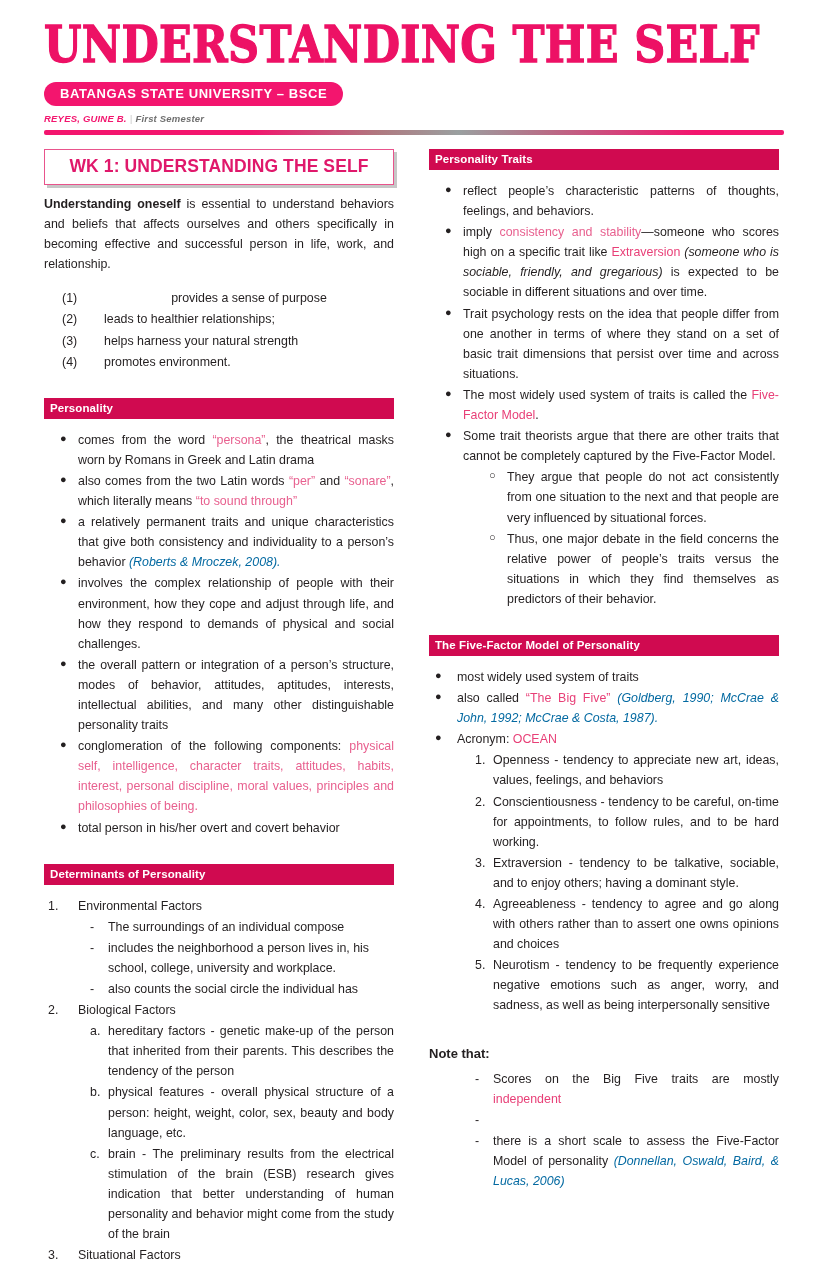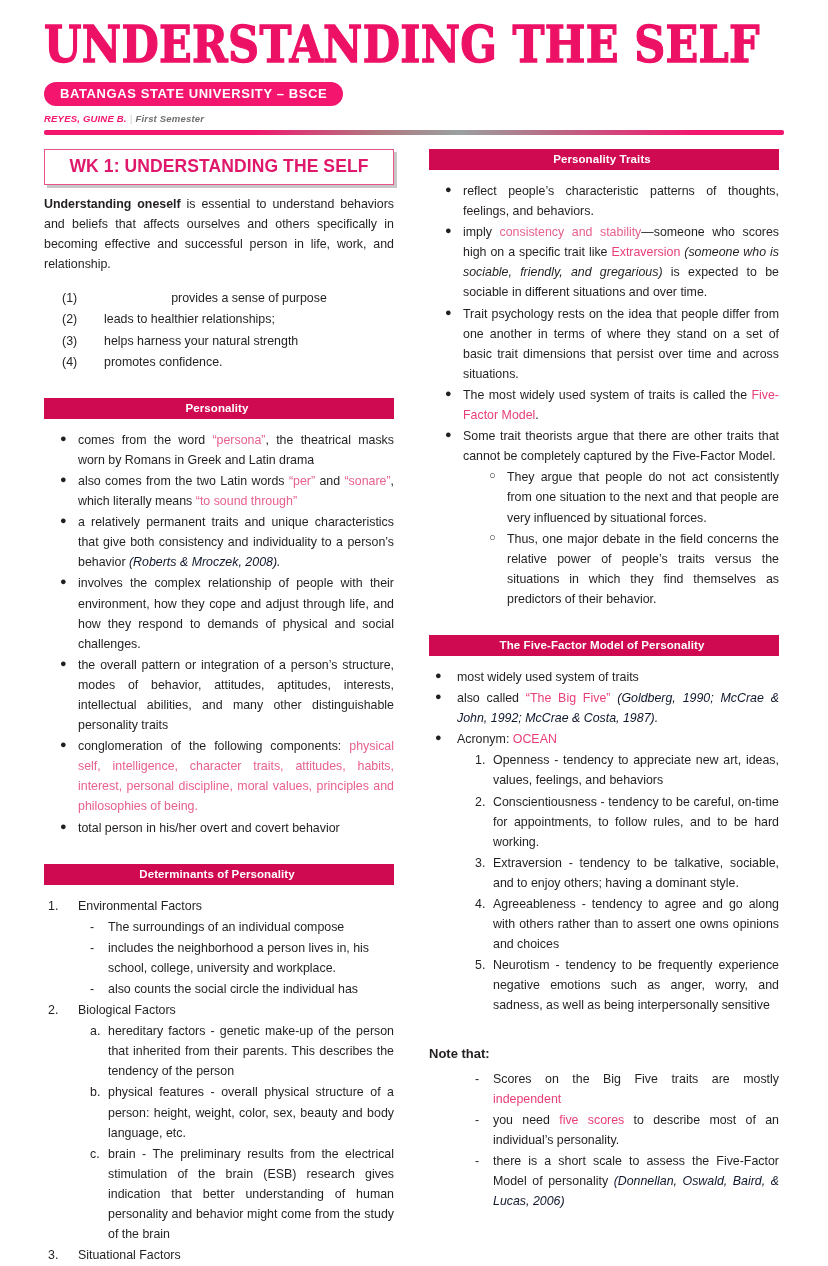--- a/index.html
+++ b/index.html
@@ -86,21 +86,20 @@
     font-size: 17.5px;
     font-weight: bold;
     color: #E0186B;
     letter-spacing: 0.1px;
   }
 
   
   .bar {
     background: #D00A50;
     color: #ffffff;
-    text-align: center;
     font-size: 11.5px;
     font-weight: bold;
     padding: 4px 10px 5px 6px;
     letter-spacing: 0.1px;
     margin-bottom: 11px;
   }
   .bar.spaced { margin-top: 26px; }
 
   
   .para {
@@ -131,21 +130,21 @@
   .mk.num2 { width: 34px; padding-left: 16px; }
   .mk.dash { width: 34px; padding-left: 16px; }
   .mk.dash2{ width: 34px; padding-left: 16px; }
   .mk.paren{ width: 60px; padding-left: 18px; }
   .li.indent2 { margin-left: 30px; }
   .li.indent3 { margin-left: 34px; }
 
   .bold { font-weight: normal; }
   .pink { color: #E8608F; }
   .pink-s { color: #E83F77; }
-  .red-i { color: #0f172a; font-style: italic; margin-top: 9px; }
+  .red-i { color: #0369a1; font-style: italic; margin-top: 9px; }
   .ital { font-style: italic; }
 
   .note-head {
     font-size: 13px;
     font-weight: bold;
     margin-top: 30px;
     margin-bottom: 8px;
   }
   .gap-md { height: 14px; }
 </style>
@@ -185,21 +184,21 @@
         <div class="li">
           <span class="mk paren">(2)</span>
           <span class="tx" style="text-align:left">leads to healthier relationships;</span>
         </div>
         <div class="li">
           <span class="mk paren">(3)</span>
           <span class="tx" style="text-align:left">helps harness your natural strength</span>
         </div>
         <div class="li">
           <span class="mk paren">(4)</span>
-          <span class="tx" style="text-align:left">promotes confidence.</span>
+          <span class="tx" style="text-align:left">promotes environment.</span>
         </div>
       </div>
 
       <div class="bar spaced">Personality</div>
 
       <div>
         <div class="li">
           <span class="mk dot">●</span>
           <span class="tx"><span>comes from the word </span><span class="pink">“persona”</span><span>, the theatrical masks worn by Romans in Greek and Latin drama</span></span>
         </div>
@@ -350,21 +349,20 @@
 
       <div class="note-head">Note that:</div>
 
       <div>
         <div class="li indent2">
           <span class="mk dash">-</span>
           <span class="tx"><span>Scores on the Big Five traits are mostly </span><span class="pink-s">independent</span></span>
         </div>
         <div class="li indent2">
           <span class="mk dash">-</span>
-          <span class="tx"><span>you need </span><span class="pink-s">five scores</span><span> to describe most of an individual’s personality.</span></span>
         </div>
         <div class="li indent2">
           <span class="mk dash">-</span>
           <span class="tx"><span>there is a short scale to assess the Five-Factor Model of personality </span><span class="red-i">(Donnellan, Oswald, Baird, &amp; Lucas, 2006)</span></span>
         </div>
       </div>
 
     </div>
   </div>
 </div>

